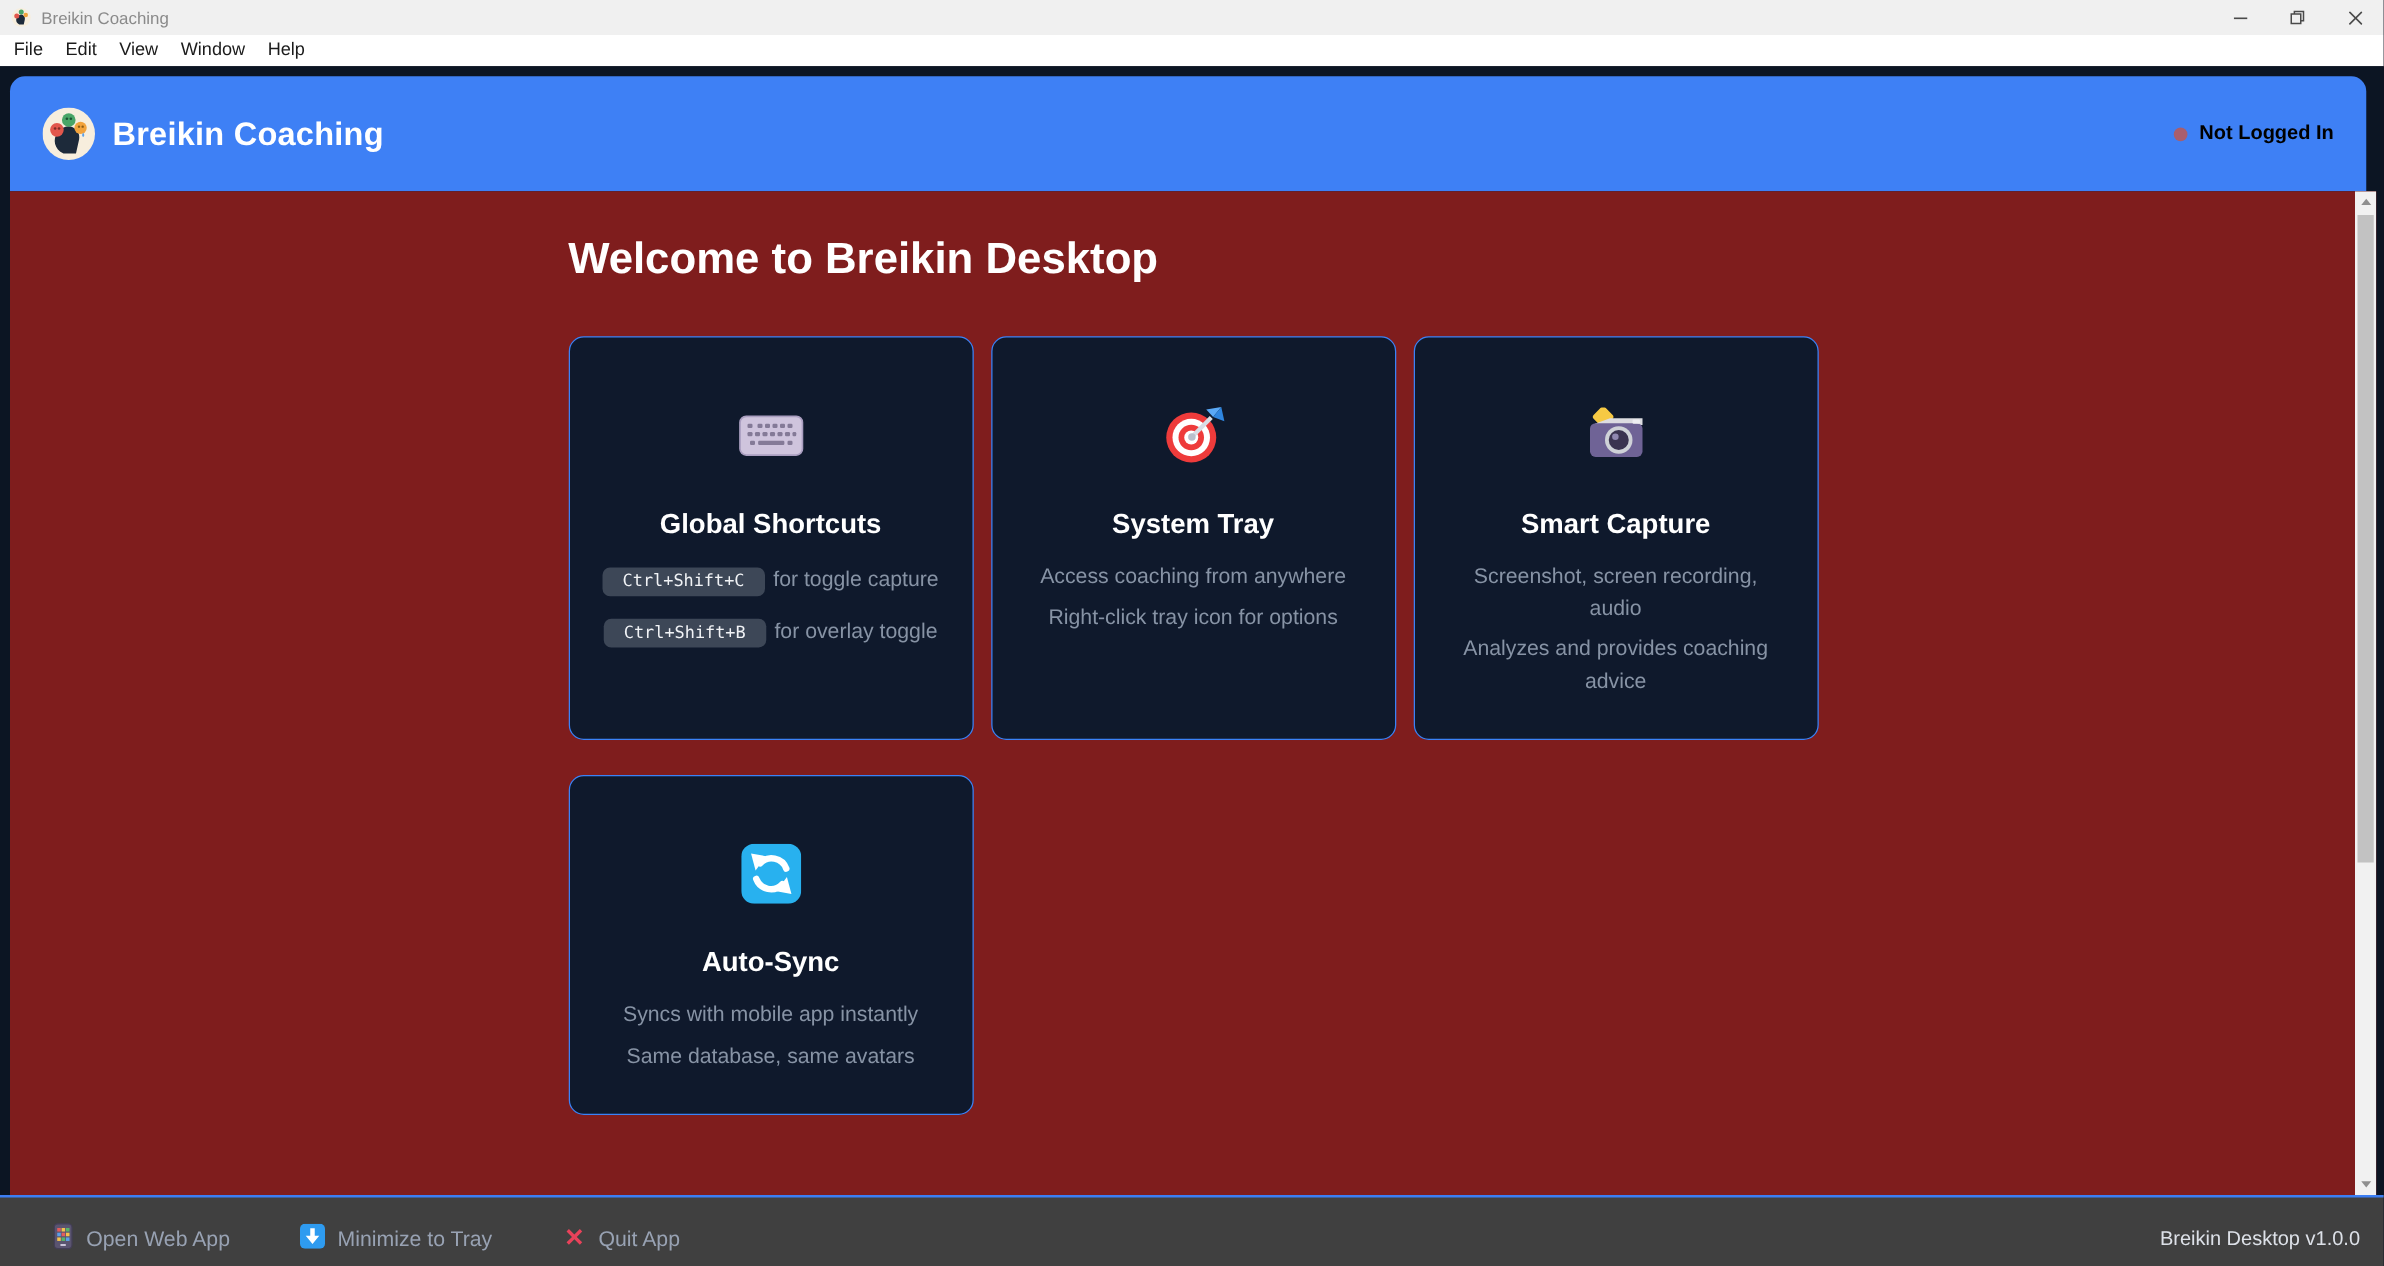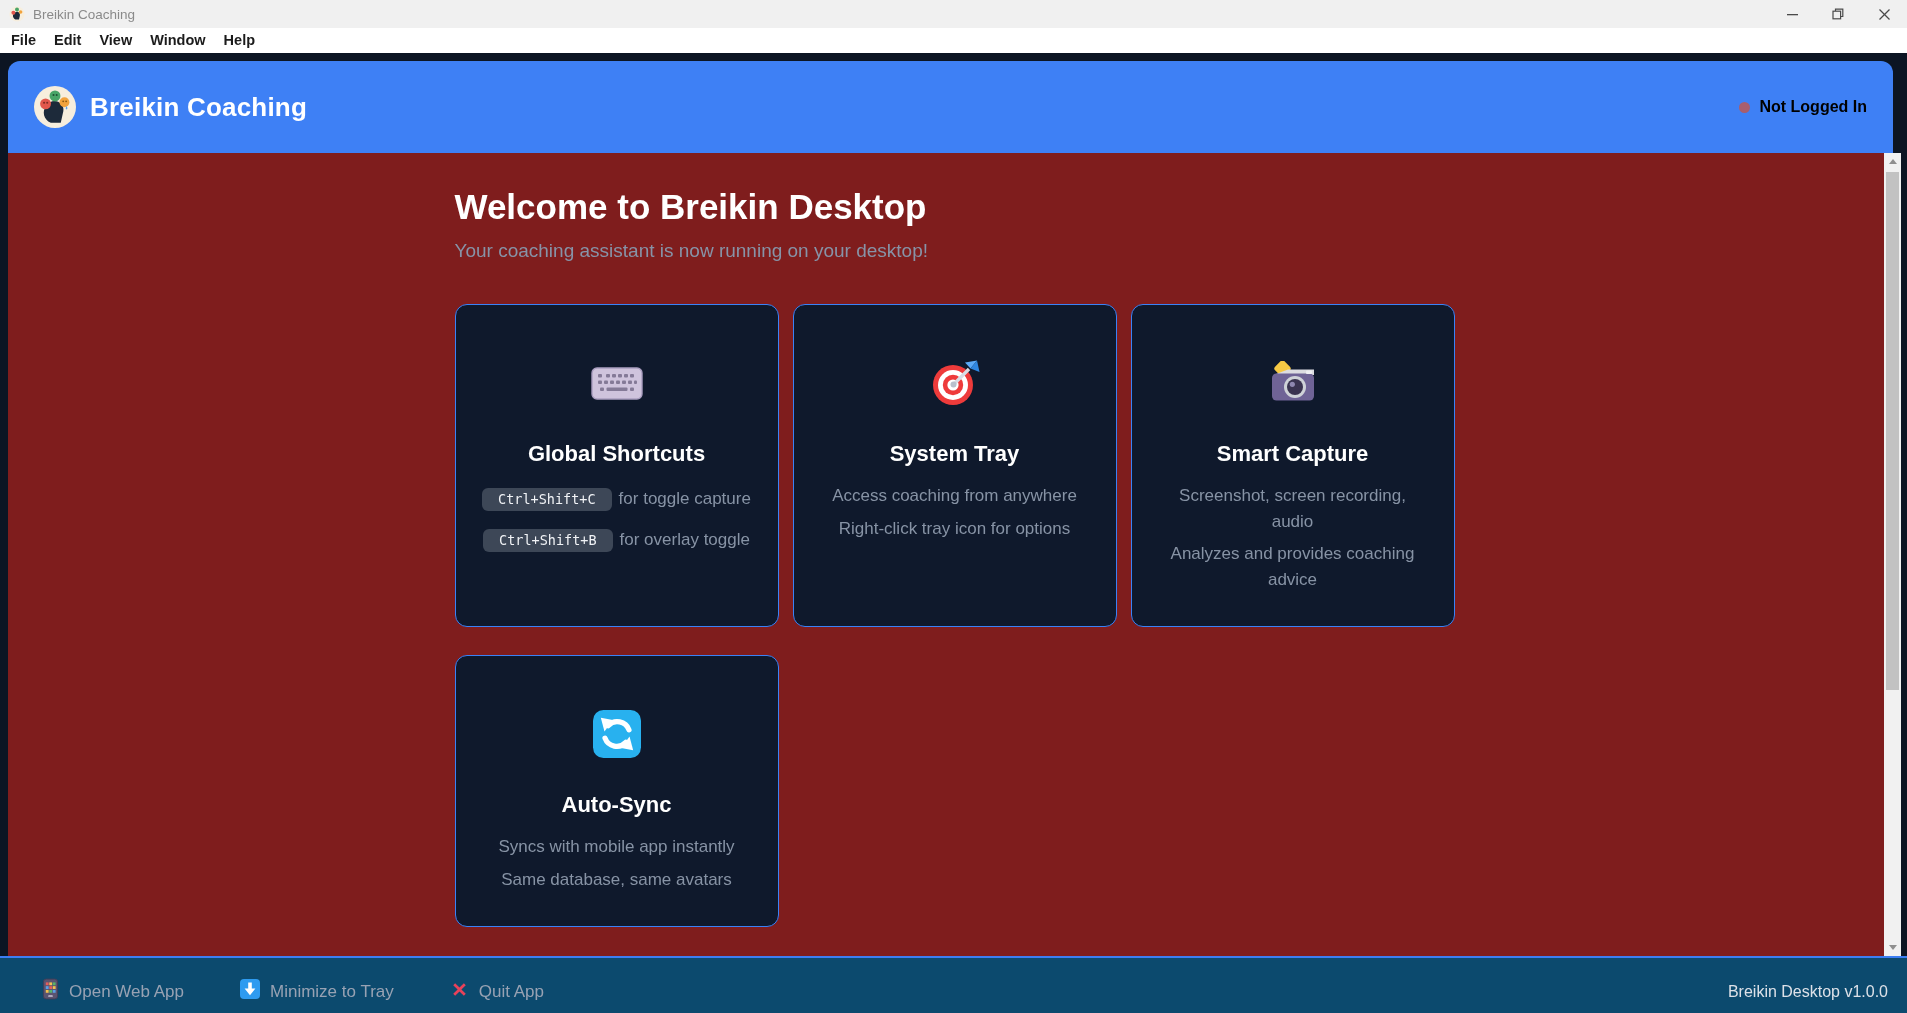--- a/index.html
+++ b/index.html
@@ -9,21 +9,21 @@
 
   
   .titlebar { height:28px; background:#f0f0f0; display:flex; align-items:center; }
   .titlebar .app-ico { margin-left:9px; display:flex; }
   .titlebar .wtitle { margin-left:8px; font-size:13.5px; color:#8a8a8a; }
   .win-controls { margin-left:auto; display:flex; height:100%; }
   .win-btn { width:46px; height:100%; display:flex; align-items:center; justify-content:center; }
 
   
   .menubar { height:25px; background:#ffffff; display:flex; align-items:center;
-             font-size:14.5px; color:#1b1b1b; padding-left:2px;font-weight:bold; }
+             font-size:14.5px; color:#1b1b1b; padding-left:2px; }
   .menu-item { padding:0 9px; line-height:25px; }
 
   
   .app { position:relative; height:960px; background:#0c1523; }
 
   .banner { position:absolute; left:8px; top:8px; width:1885px; height:92px;
             background:#3e80f5; border-radius:12px 12px 0 0;
             display:flex; align-items:center; padding:0 26px; }
   .logo-circle { width:42px; height:42px; flex:0 0 auto; }
   .banner-title { margin-left:14px; font-size:26px; font-weight:bold; color:#ffffff; letter-spacing:.2px; }
@@ -56,21 +56,21 @@
             display:flex; align-items:center; justify-content:center; }
   .sb-up { top:0; } .sb-down { bottom:0; }
   .tri-up { width:0; height:0; border-left:4.5px solid transparent; border-right:4.5px solid transparent;
             border-bottom:5.5px solid #8f8f8f; }
   .tri-down { width:0; height:0; border-left:4.5px solid transparent; border-right:4.5px solid transparent;
               border-top:5.5px solid #8f8f8f; }
   .sb-thumb { position:absolute; top:19px; left:2px; width:13px; height:518px; background:#c2c2c2; }
 
   
   .footer { position:absolute; left:0; bottom:0; width:100%; height:57px;
-            background:#0c4a6e; border-top:2px solid #3c7ef3;
+            background:#404040; border-top:2px solid #3c7ef3;
             display:flex; align-items:center; padding:12px 19px 0 42px; gap:56px; }
   .fbtn { display:flex; align-items:center; gap:10px; font-size:17px; color:#98a2b3; cursor:default; }
   .version { margin-left:auto; font-size:16px; color:#dde1e8; }
 </style>
 </head>
 <body>
 
 <div id="screen">
 
   <div class="titlebar">
@@ -135,21 +135,20 @@
       <span class="banner-title">Breikin Coaching</span>
       <span class="status">
         <span class="status-dot"></span>
         <span class="status-label">Not Logged In</span>
       </span>
     </div>
 
     <div class="viewport">
       <div class="scroll-col">
         <h1 class="welcome">Welcome to Breikin Desktop</h1>
-        <div class="sub">Your coaching assistant is now running on your desktop!</div>
 
         <div class="grid">
 
           <div class="card">
             <div class="card-icon">
               <svg width="52" height="38" viewBox="0 0 52 38">
                 <rect x="1" y="4" width="50" height="31" rx="5" fill="#cfc4dd" stroke="#aa9ec0" stroke-width="1.4"></rect>
                 <rect x="7" y="10" width="4" height="3.4" rx="1" fill="#847a97"></rect>
                 <rect x="15" y="10" width="4" height="3.4" rx="1" fill="#847a97"></rect>
                 <rect x="21" y="10" width="4" height="3.4" rx="1" fill="#847a97"></rect>

